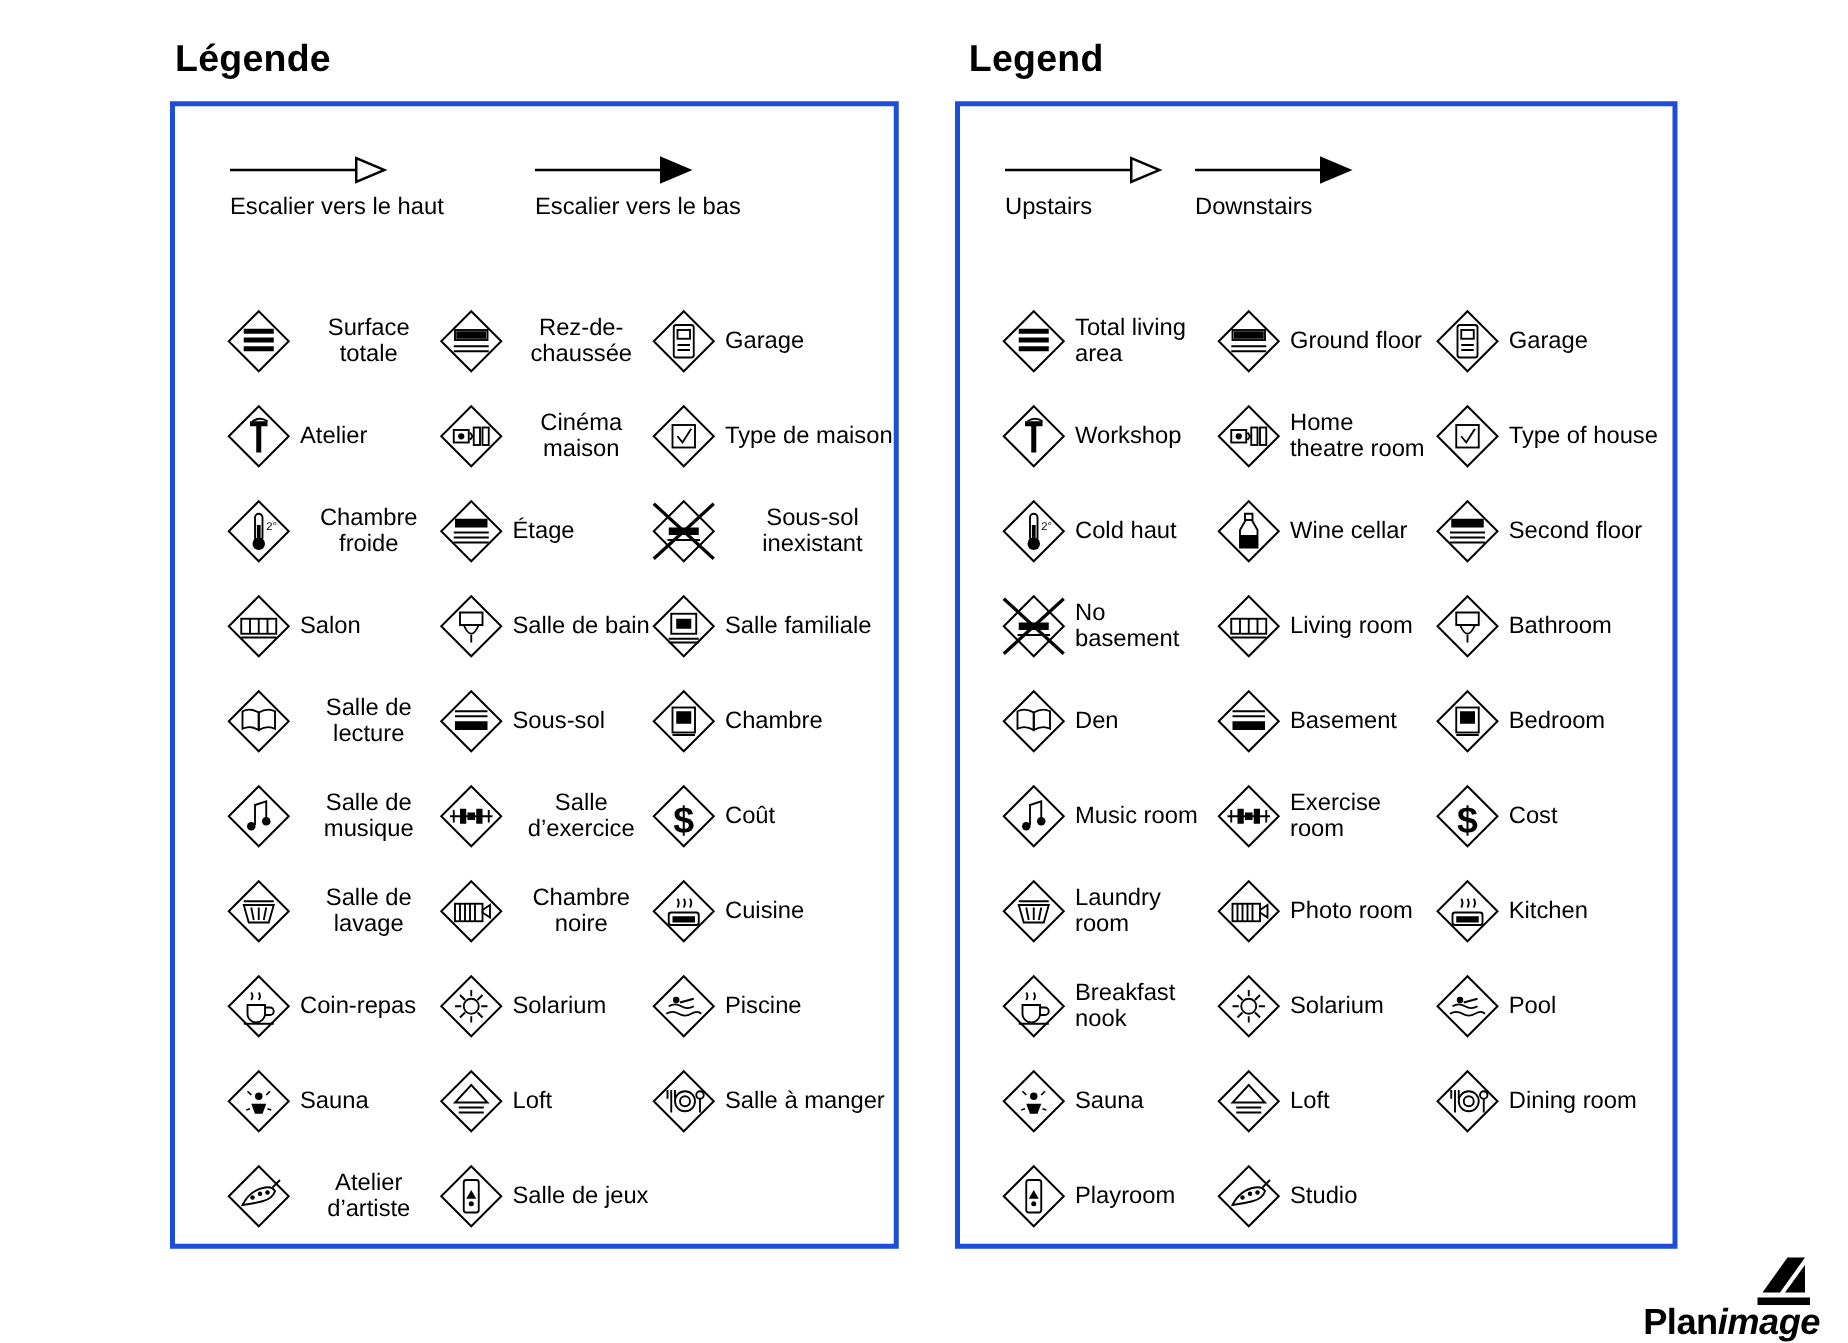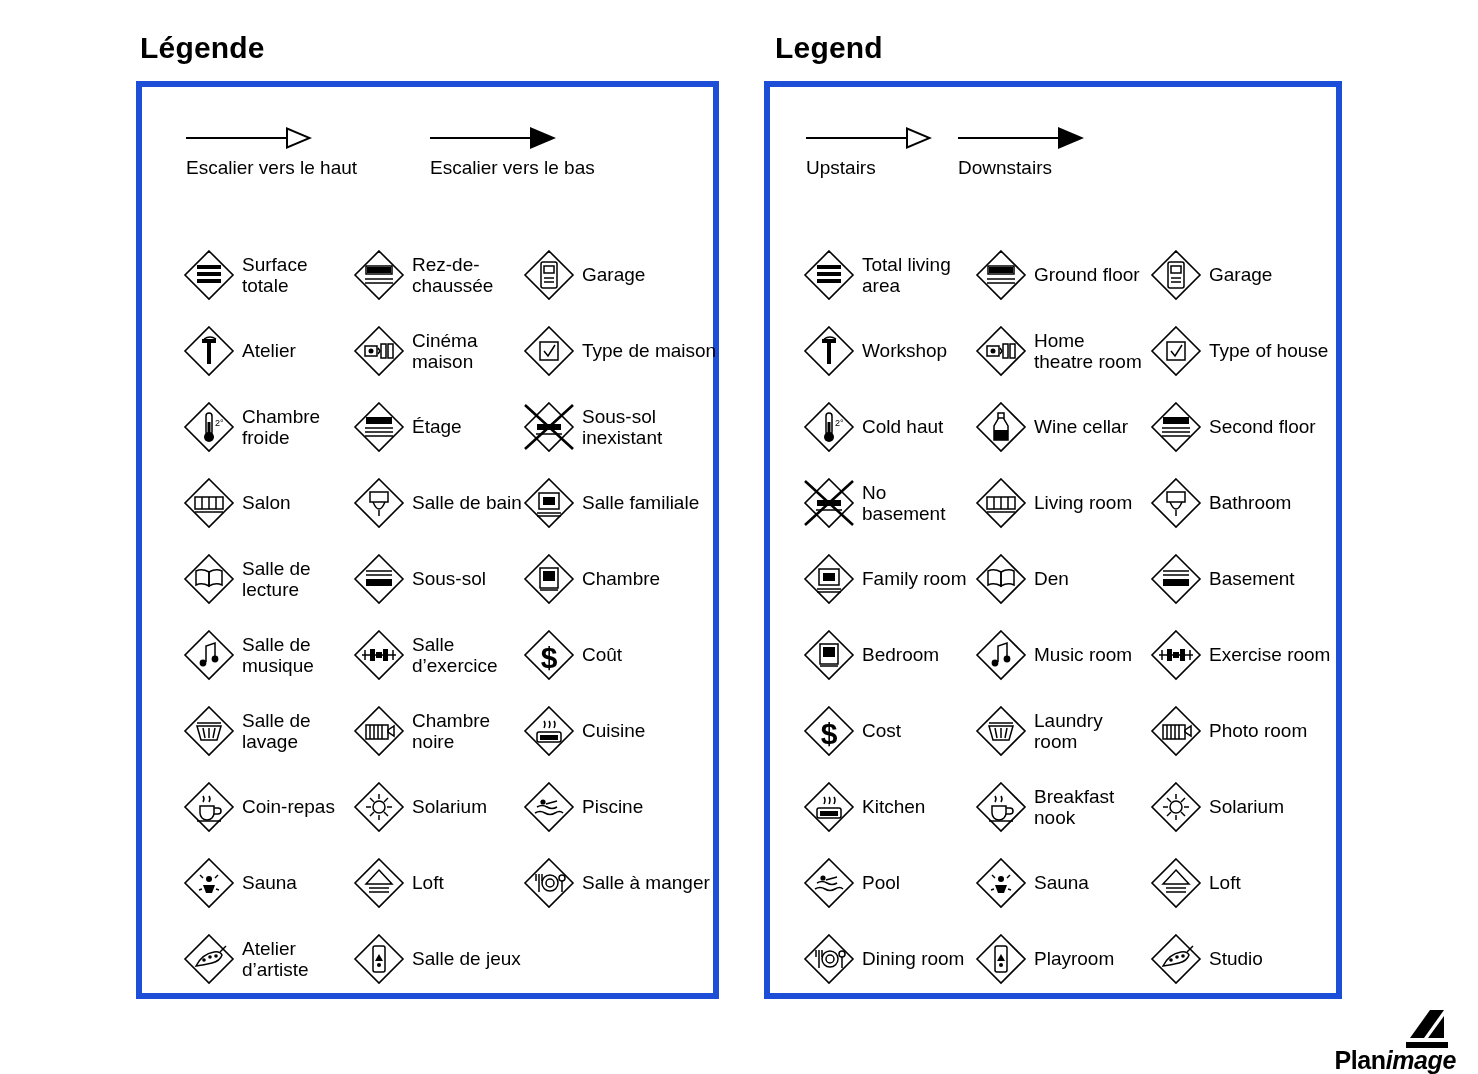--- a/index.html
+++ b/index.html
@@ -17,21 +17,21 @@
     position: absolute;
     font-size: 30px;
     font-weight: bold;
     letter-spacing: 0.2px;
   }
   #title-fr { left: 140px; top: 8px; }
   #title-en { left: 775px; top: 8px; }
 
   .panel {
     position: absolute;
-    border: 6px solid #1d4ed8;
+    border: 4px solid #1d4ed8;
     background: #ffffff;
     top: 58px;
     height: 918px;
   }
   #panel-fr { left: 136px; width: 583px; }
   #panel-en { left: 764px; width: 578px; }
 
   
   .arrows {
     position: absolute;
@@ -84,20 +84,21 @@
   .grid {
     position: absolute;
     top: 150px;
     left: 0; right: 0;
     display: grid;
     grid-auto-flow: row;
   }
   #grid-fr {
     grid-template-columns: 170px 170px 200px;
     padding-left: 40px;
+    text-align: center;
   }
   #grid-en {
     grid-template-columns: 172px 175px 190px;
     padding-left: 32px;
   }
   .entry {
     display: flex;
     align-items: center;
     height: 76px;
     gap: 6px;
@@ -121,21 +122,21 @@
     bottom: 14px;
     text-align: right;
   }
   .logo-mark {
     position: absolute;
     right: 6px;
     top: -38px;
     width: 46px; height: 42px;
   }
   .logo-text {
-    font-size: 25px;
+    font-size: 29px;
     font-weight: bold;
     letter-spacing: -0.4px;
   }
   .logo-text .ital { font-style: italic; font-weight: bold; }
   .logo-sub {
     font-size: 7px;
     letter-spacing: 0.6px;
     margin-top: 1px;
   }
 </style>
@@ -677,32 +678,20 @@
               <path d="M21 26 q6 14 12 0" stroke="#000" fill="none" stroke-width="1.5"></path>
               <line x1="27" y1="34" x2="27" y2="40" stroke="#000" fill="none" stroke-width="1.5"></line>
             </svg>
           </div>
           <div class="entry-label">Bathroom</div>
         </div>
         <div class="entry">
           <div class="sym">
             <svg width="54" height="54" viewBox="0 0 54 54">
               <path d="M27 3 L51 27 L27 51 L3 27 Z" fill="#fff" stroke="#000" stroke-width="1.6"></path>
-              <rect x="17" y="17" width="20" height="16" stroke="#000" fill="none" stroke-width="1.5"></rect>
-              <rect x="21" y="21" width="12" height="8" fill="#000"></rect>
-              <line x1="15" y1="37" x2="39" y2="37" stroke="#000" fill="none" stroke-width="1.5"></line>
-              <line x1="15" y1="40" x2="39" y2="40" stroke="#000" fill="none" stroke-width="1.5"></line>
-            </svg>
-          </div>
-          <div class="entry-label">Family room</div>
-        </div>
-        <div class="entry">
-          <div class="sym">
-            <svg width="54" height="54" viewBox="0 0 54 54">
-              <path d="M27 3 L51 27 L27 51 L3 27 Z" fill="#fff" stroke="#000" stroke-width="1.6"></path>
               <path d="M27 20 q-7 -4 -13 -1 v14 q6 -3 13 1 Z" stroke="#000" fill="none" stroke-width="1.5"></path>
               <path d="M27 20 q7 -4 13 -1 v14 q-6 -3 -13 1 Z" stroke="#000" fill="none" stroke-width="1.5"></path>
             </svg>
           </div>
           <div class="entry-label">Den</div>
         </div>
         <div class="entry">
           <div class="sym">
             <svg width="54" height="54" viewBox="0 0 54 54">
               <path d="M27 3 L51 27 L27 51 L3 27 Z" fill="#fff" stroke="#000" stroke-width="1.6"></path>

